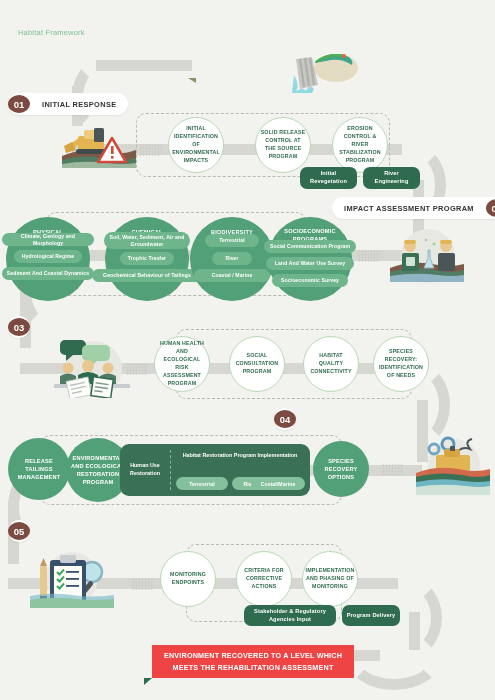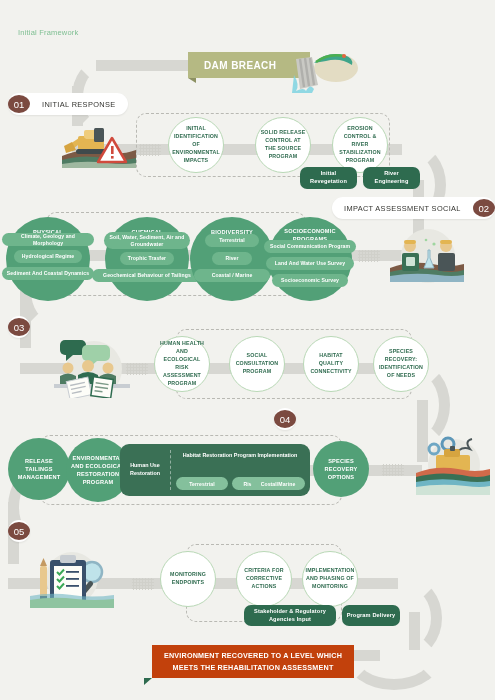--- a/index.html
+++ b/index.html
@@ -51,27 +51,27 @@
 
   
   .step-pill{
     height:22px;background:#fff;border-radius:13px;
     display:flex;align-items:center;
     box-shadow:0 1px 2px rgba(0,0,0,.07);
   }
   .step-badge{
     width:22px;height:18px;border-radius:50%;
     background:#7b4a40;color:#fff;
-    font-size:9.5px;font-weight:normal;
+    font-size:9.5px;font-weight:bold;
     display:flex;align-items:center;justify-content:center;
     flex:0 0 auto;
   }
   .step-pill.left .step-badge{margin-left:0;}
   .step-text{
-    font-size:7.4px;font-weight:normal;letter-spacing:.35px;color:#33332f;
+    font-size:7.4px;font-weight:bold;letter-spacing:.35px;color:#33332f;
     padding:0 12px;white-space:nowrap;
   }
   .step-pill.right{flex-direction:row;}
 
   
   .circ-outline{
     border-radius:50%;background:#fff;border:1px solid #b9d8b6;
     display:flex;align-items:center;justify-content:center;
     text-align:center;
     box-sizing:border-box;
@@ -134,21 +134,21 @@
   }
   #s4-habitat-title{
     left:172px;top:452px;width:136px;
     text-align:center;color:#fff;
     font-size:5.4px;font-weight:bold;line-height:1.45;
   }
 
   
   #final{
     left:152px;top:645px;width:202px;height:33px;
-    background:#c2410c;
+    background:#ef4444;
     display:flex;align-items:center;justify-content:center;text-align:center;
   }
   #final-text{
     color:#fff;font-size:7.2px;font-weight:bold;line-height:1.55;letter-spacing:.2px;
   }
   #final-fold{
     left:144px;top:678px;width:0;height:0;
     border-right:8px solid transparent;
     border-top:7px solid #2e6b4f;
   }
@@ -163,21 +163,21 @@
 
   
   .ill{position:absolute;}
   .ill svg{display:block;}
 </style>
 </head>
 <body>
 
 <div class="stage">
 
-  <div class="abs" id="subtitle">Initial Framework</div>
+  <div class="abs" id="subtitle">Habitat Framework</div>
 
   <div class="pipe abs" style="left:96px;top:60px;width:96px;height:11px;"></div>
   <div class="pipe-curve abs" style="left:72px;top:60px;width:34px;height:52px;border-right-color:transparent;border-top-color:transparent;border-bottom-color:transparent;"></div>
   <div class="pipe abs" style="left:72px;top:86px;width:11px;height:40px;"></div>
 
   <div class="pipe abs" style="left:72px;top:144px;width:330px;height:11px;"></div>
   <div class="pipe-curve abs" style="left:380px;top:144px;width:44px;height:60px;border-left-color:transparent;border-top-color:transparent;border-bottom-color:transparent;"></div>
   <div class="pipe abs" style="left:413px;top:180px;width:11px;height:60px;"></div>
 
   <div class="pipe abs" style="left:40px;top:250px;width:378px;height:11px;"></div>
@@ -191,23 +191,20 @@
   <div class="pipe abs" style="left:24px;top:465px;width:398px;height:11px;"></div>
   <div class="pipe-curve abs" style="left:8px;top:465px;width:40px;height:62px;border-right-color:transparent;border-top-color:transparent;border-bottom-color:transparent;"></div>
   <div class="pipe abs" style="left:8px;top:502px;width:11px;height:62px;"></div>
 
   <div class="pipe abs" style="left:8px;top:578px;width:390px;height:11px;"></div>
   <div class="pipe-curve abs" style="left:376px;top:578px;width:44px;height:58px;border-left-color:transparent;border-top-color:transparent;border-bottom-color:transparent;"></div>
   <div class="pipe abs" style="left:409px;top:612px;width:11px;height:38px;"></div>
   <div class="pipe-curve abs" style="left:344px;top:616px;width:78px;height:52px;border-left-color:transparent;border-top-color:transparent;border-right-color:transparent;"></div>
   <div class="pipe abs" style="left:340px;top:650px;width:40px;height:11px;"></div>
 
-  <div class="abs" id="dam">
-    <span id="dam-label">DAM BREACH</span>
-  </div>
   <div class="abs" id="dam-fold"></div>
 
   <div class="ill dam-ill">
     <svg width="68" height="48" viewBox="0 0 68 48">
       <ellipse cx="44" cy="23" rx="22" ry="14" fill="#e3dcc3"></ellipse>
       <path d="M22 18 Q34 6 52 10 Q62 13 60 20 Q48 12 34 16 Z" fill="#3fa58a"></path>
       <path d="M24 17 Q36 8 52 11" stroke="#4caf50" stroke-width="2.5" fill="none"></path>
       <path d="M4 14 L20 12 L26 40 L8 44 Z" fill="#c9c9c4"></path>
       <path d="M8 14 L12 42" stroke="#b0b0ac" stroke-width="2.4" fill="none"></path>
       <path d="M13 13 L17 41" stroke="#b0b0ac" stroke-width="2.4" fill="none"></path>
@@ -254,21 +251,21 @@
   </div>
 
   <div class="tag-dark abs" style="left:300px;top:167px;width:57px;height:22px;">
     <span>Initial Revegetation</span>
   </div>
   <div class="tag-dark abs" style="left:363px;top:167px;width:57px;height:22px;">
     <span>River Engineering</span>
   </div>
 
   <div class="step-pill abs right" style="left:332px;top:197px;">
-    <div class="step-text">IMPACT ASSESSMENT SOCIAL</div>
+    <div class="step-text">IMPACT ASSESSMENT PROGRAM</div>
     <div class="step-badge">02</div>
   </div>
 
   <div class="dashed abs" style="left:46px;top:212px;width:258px;height:82px;"></div>
 
   <div class="circ-green abs" style="left:6px;top:217px;width:84px;height:84px;">
     <div class="ctext" style="margin-top:11px;">PHYSICAL</div>
   </div>
   <div class="tag-light abs" style="left:2px;top:233px;width:92px;height:13px;">
     <span>Climate, Geology and Morphology</span>

